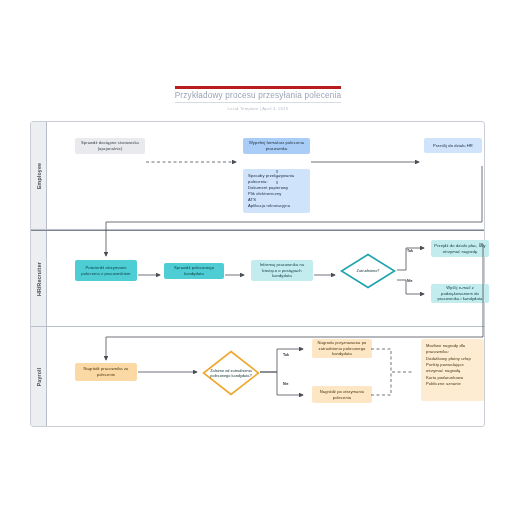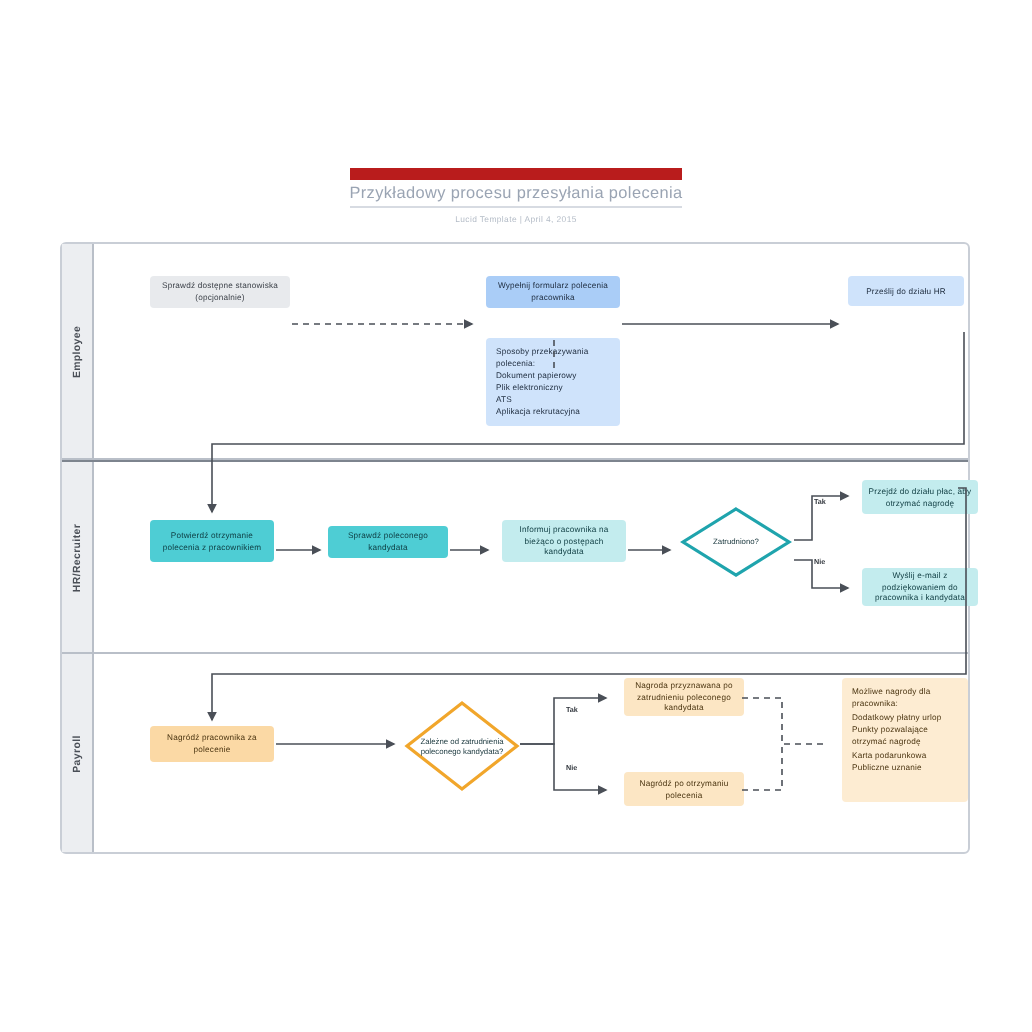--- a/index.html
+++ b/index.html
@@ -8,21 +8,21 @@
     font-family:"Liberation Sans", sans-serif;
     overflow:hidden;
   }
   #page{position:relative;width:516px;height:516px;}
 
   
   .title-wrap{position:absolute;left:0;top:84px;width:516px;text-align:center;}
   .doc-title{
     font-size:8.2px;color:#9aa4b3;letter-spacing:.2px;
     padding-bottom:2px;display:inline-block;
-    border-bottom:1px solid #d7dbe2;border-top:6px solid #b91c1c;
+    border-bottom:1px solid #d7dbe2;border-top:3px solid #b91c1c;
     padding-top:2px;
   }
   .doc-sub{font-size:4.2px;color:#b4bcc7;margin-top:2.5px;letter-spacing:.2px;}
 
   
   .pool{
     position:absolute;left:30px;top:121px;width:455px;height:306px;
     border:1px solid #c9ced6;border-radius:3px;background:#fff;
     box-sizing:border-box;
   }

